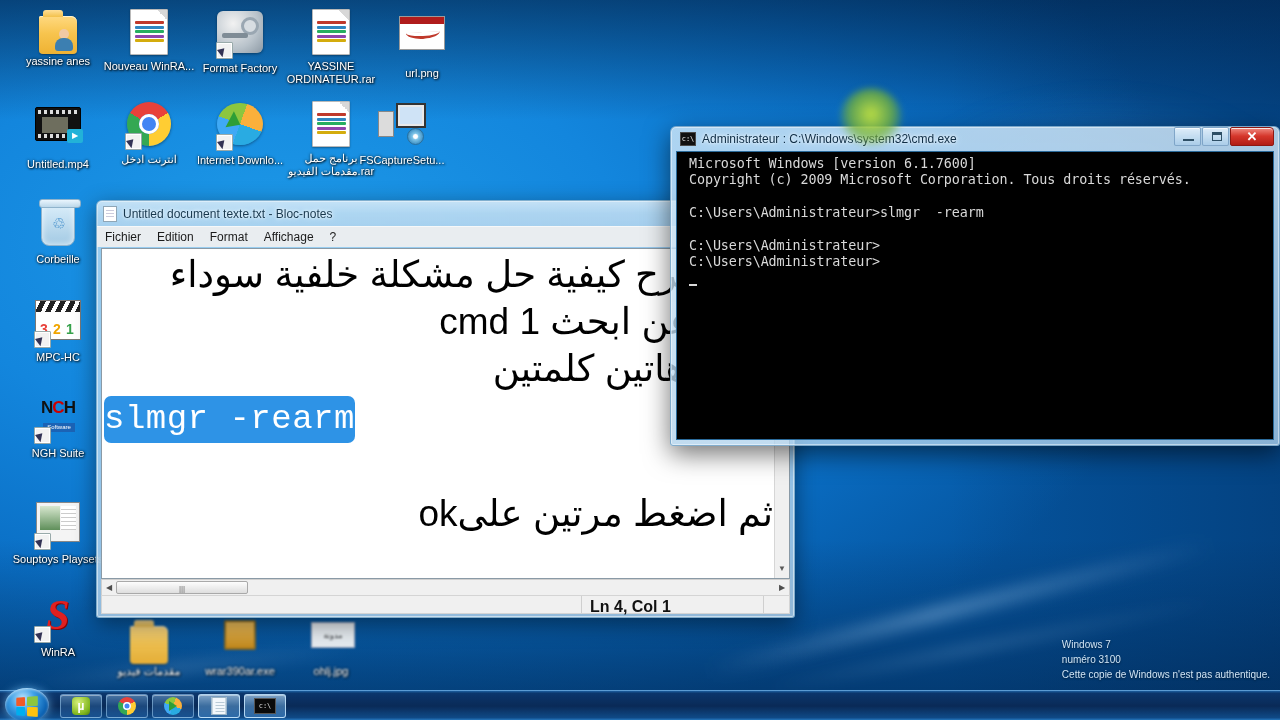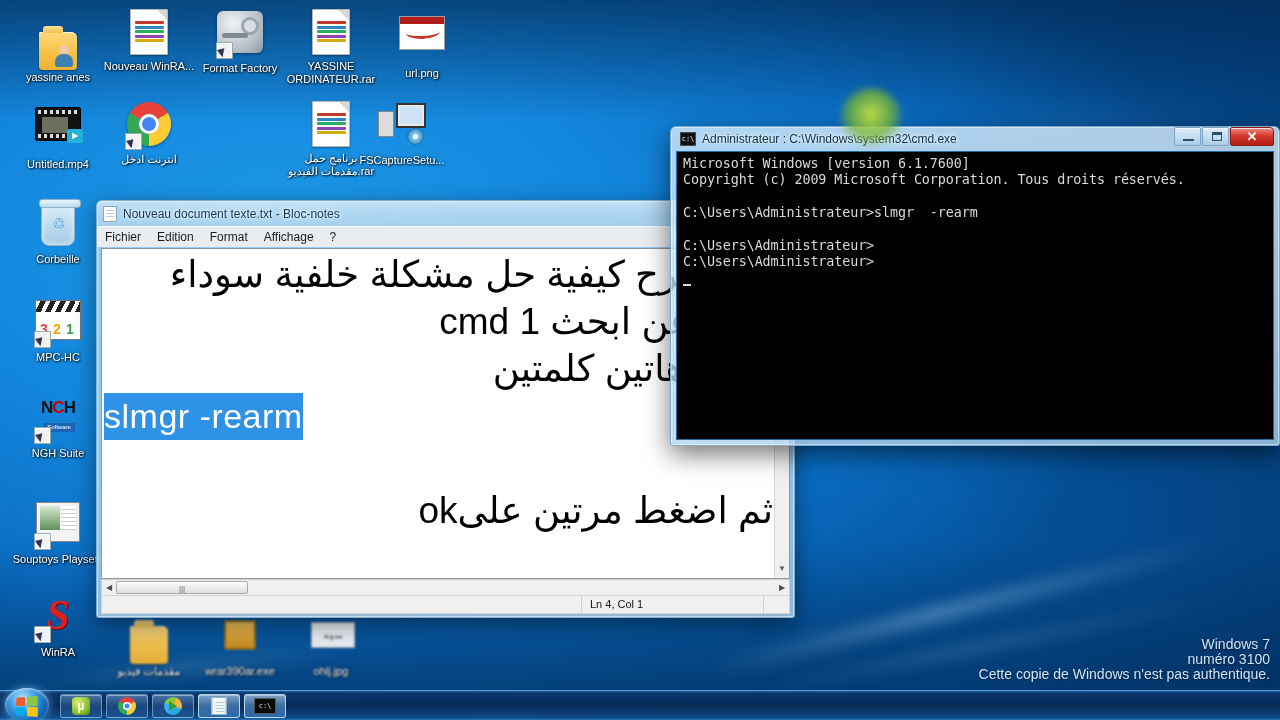--- a/index.html
+++ b/index.html
@@ -222,21 +222,21 @@
   #np-text {
     position: absolute; left: 2px; right: 16px; top: 0; bottom: 0;
     direction: rtl; text-align: right;
     font-size: 37px; line-height: 47px; color: #000; overflow: hidden;
     padding-top: 2px;
   }
   #np-text .ln { white-space: nowrap; }
   #np-text .sel {
     direction: ltr; text-align: right; display: inline-block;
     background: #2e93e6; color: #fff;
-    font-family: Liberation Sans, sans-serif; font-size: 34px; letter-spacing: .5px;
+    font-family: Liberation Mono, monospace; font-size: 34px; letter-spacing: .5px; border-radius: 7px;
   }
   #np-text .ln.ltrline { direction: ltr; text-align: left; }
   #np-text .blank { height: 47px; }
   #np-vscroll {
     position: absolute; right: 0; top: 0; width: 15px; bottom: 0; background: #f0f0f0; border-left: 1px solid #d6d6d6;
   }
   #np-vscroll .thumb { position: absolute; left: 1px; right: 1px; top: 1px; height: 86px;
     background: linear-gradient(90deg,#fdfdfd,#e3e3e3); border: 1px solid #b4b4b4; border-radius: 2px; }
   #np-vscroll .arrw { position:absolute; left:0; right:0; height:14px; color:#5a5a5a; font-size:8px; text-align:center; }
   #np-vscroll .arrw.dn { bottom:0; }
@@ -247,21 +247,21 @@
   #np-hscroll .thumb { position:absolute; left:14px; width:132px; top:1px; bottom:1px;
     background: linear-gradient(180deg,#fdfdfd,#dedede); border:1px solid #a9a9a9; border-radius:2px;
     text-align:center; font-size:8px; color:#666; line-height:13px; }
   #np-hscroll .arrw { position:absolute; top:0; bottom:0; width:14px; font-size:8px; color:#4d4d4d;
     text-align:center; line-height:15px; }
   #np-hscroll .arrw.lt { left:0; } #np-hscroll .arrw.rt { right:0; }
   #np-status {
     position: absolute; left: 4px; right: 4px; bottom: 3px; height: 19px;
     background: #f0f0f0; border: 1px solid #d4d4d4; display: flex;
   }
-  #np-status .cell { border-left: 1px solid #cfcfcf; font-size: 11px; color: #111; padding: 2px 0 0 8px; }
+  #np-status .cell { border-left: 1px solid #cfcfcf; font-size: 16px; color: #111; padding: 2px 0 0 8px; font-weight: bold; }
   #np-status .c1 { flex: 1 1 auto; border-left: none; }
   #np-status .c2 { width: 182px; }
   #np-status .c3 { width: 26px; }
 
   
   #cmd {
     position: absolute; left: 670px; top: 126px; width: 610px; height: 320px;
     border-radius: 6px 6px 3px 3px;
     background: linear-gradient(180deg, rgba(210,232,248,.82), rgba(176,210,236,.78));
     border: 1px solid rgba(120,165,200,.9);
@@ -294,42 +294,42 @@
   #cmd-ctrls .btn .min-glyph {
     position: absolute; left: 8px; bottom: 4px; width: 11px; height: 2px; background: #2e4f66;
   }
   #cmd-ctrls .btn .max-glyph {
     position: absolute; left: 9px; top: 4px; width: 10px; height: 9px;
     border: 1px solid #2e4f66; border-top-width: 3px;
   }
   #cmd-body {
     position: absolute; left: 5px; right: 5px; top: 24px; bottom: 5px;
     background: #000; border: 1px solid #2a6a9a;
-    padding: 4px 6px; overflow: hidden; text-decoration: underline;
+    padding: 4px 12px; overflow: hidden; text-decoration: underline;
   }
   #cmd-body pre {
     font-family: "DejaVu Sans Mono", monospace;
     font-size: 13.4px; line-height: 16.4px; color: #d9d9d9;
     letter-spacing: -0.1px; white-space: pre;
   }
   #cmd-caret {
     display: inline-block; width: 8px; height: 2px; background: #d9d9d9;
     vertical-align: -1px;
   }
   
   #blob {
     position: absolute; left: 840px; top: 88px; width: 62px; height: 58px; border-radius: 50%;
     background: radial-gradient(circle at 50% 45%, rgba(196,226,60,.95) 0%, rgba(120,180,50,.75) 48%, rgba(70,140,40,0) 78%);
     filter: blur(3px); z-index: 5; pointer-events: none;
   }
 
   
   #watermark {
-    position: absolute; right: 10px; bottom: 38px; text-align: right;
-    color: #cfe4f5; font-size: 14px; line-height: 15px;
+    position: absolute; right: 10px; bottom: 38px; text-align: left;
+    color: #cfe4f5; font-size: 10px; line-height: 15px;
     text-shadow: 0 1px 2px rgba(0,0,0,.5);
   }
 
   
   #taskbar {
     position: absolute; left: 0; bottom: 0; width: 1280px; height: 30px;
     background: linear-gradient(180deg, rgba(30,95,160,.92) 0%, rgba(12,52,105,.95) 8%, rgba(10,40,84,.96) 52%, rgba(16,72,132,.94) 92%, rgba(40,120,190,.9) 100%);
     border-top: 1px solid rgba(140,195,240,.55);
     display: flex; align-items: center;
   }
@@ -414,21 +414,21 @@
 <div id="desktop">
 
   <div id="vig-top"></div>
   <div id="vig-right"></div>
   <div id="vig-bot"></div>
   <div class="swoosh" id="sw4"></div>
   <div class="swoosh" id="sw1"></div>
   <div class="swoosh" id="sw2"></div>
   <div class="swoosh" id="sw3"></div>
 
-  <div class="dicon" style="left:12px;top:20px">
+  <div class="dicon" style="left:12px;top:4px">
     <div class="glyph">
       <div class="ic-folder" style="position:absolute;left:5px;right:5px;top:6px;bottom:4px;">
         <div class="folder-person">
             <div class="head"></div>
             <div class="body"></div>
           </div>
       </div>
     </div>
     <span class="lbl">yassine anes</span>
   </div>
@@ -495,20 +495,28 @@
     <span class="lbl">Untitled.mp4</span>
   </div>
 
   <div class="dicon" style="left:103px;top:100px">
     <div class="glyph shortcut">
       <div class="ic-chrome" style="position:relative;"></div>
     </div>
     <span class="lbl">انترنت ادخل</span>
   </div>
 
+  <div class="dicon" style="left:194px;top:100px">
+    <div class="glyph shortcut">
+      <div class="ic-idm" style="position:relative;">
+          <div class="arrow"></div>
+        </div>
+    </div>
+    <span class="lbl">Internet Downlo...</span>
+  </div>
 
   <div class="dicon" style="left:285px;top:100px">
     <div class="glyph">
       <div class="ic-doc" style="position:relative;">
         <div class="rarbooks">
           <i style="background:#c0392b"></i>
             <i style="background:#2e86c1"></i>
             <i style="background:#27ae60"></i>
           <i style="background:#8e44ad"></i>
             <i style="background:#d4ac0d"></i>
@@ -598,21 +606,21 @@
     <div class="glyph">
       <div style="position:absolute;left:4px;top:8px;width:44px;height:26px;background:#eef1f3;border:1px solid #aab;
                   font-size:8px;color:#333;text-align:center;line-height:26px;">مدونة</div>
     </div>
     <span class="lbl">ohlj.jpg</span>
   </div>
 
   <div id="notepad">
     <div id="np-title">
       <span class="ticon"></span>
-      <span class="ttxt">Nouveau document texte.txt - Bloc-notes</span>
+      <span class="ttxt">Untitled document texte.txt - Bloc-notes</span>
     </div>
     <div id="np-menu">
       <span class="mi">Fichier</span>
       <span class="mi">Edition</span>
       <span class="mi">Format</span>
       <span class="mi">Affichage</span>
       <span class="mi">?</span>
     </div>
 
     <div id="np-body">

